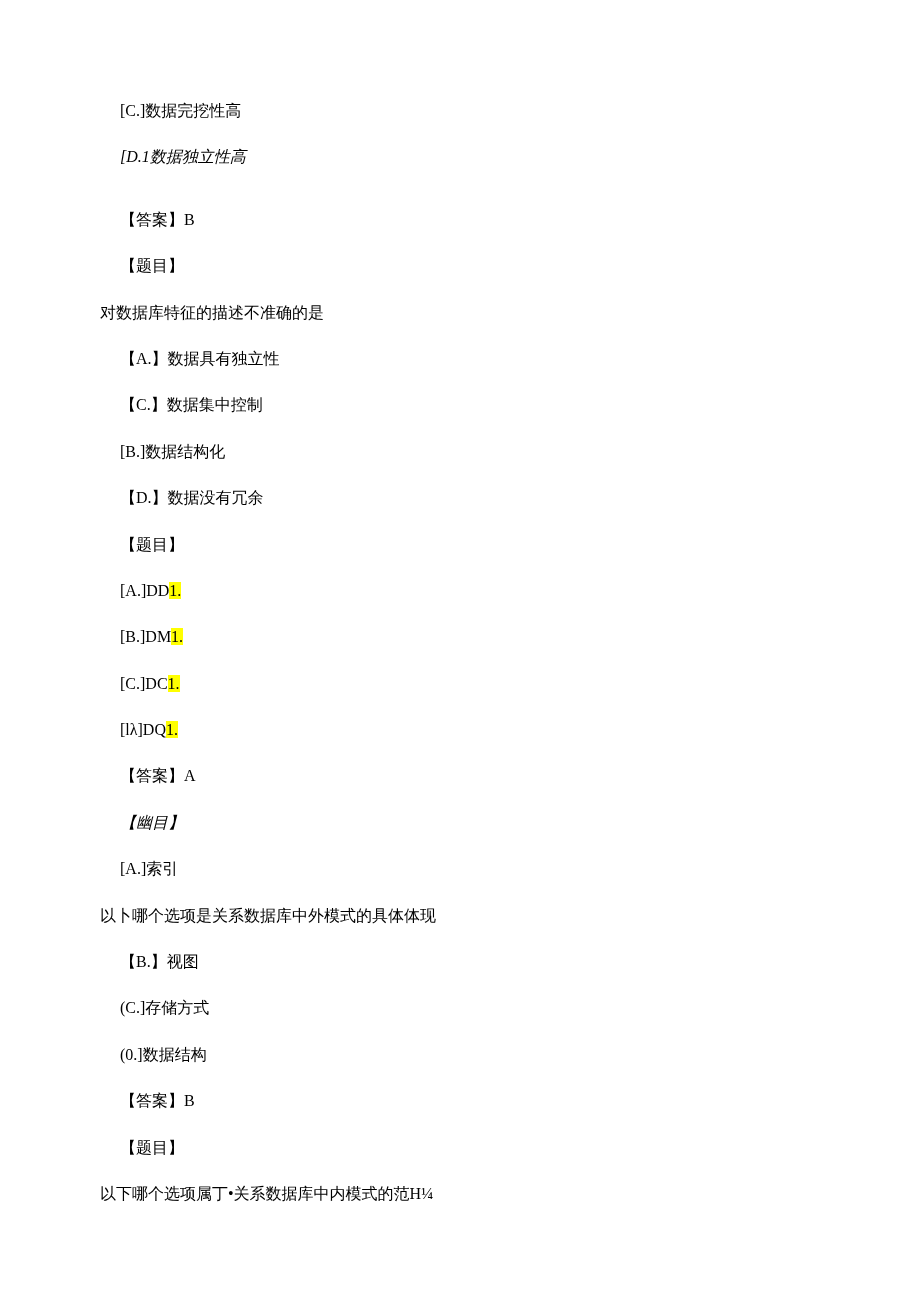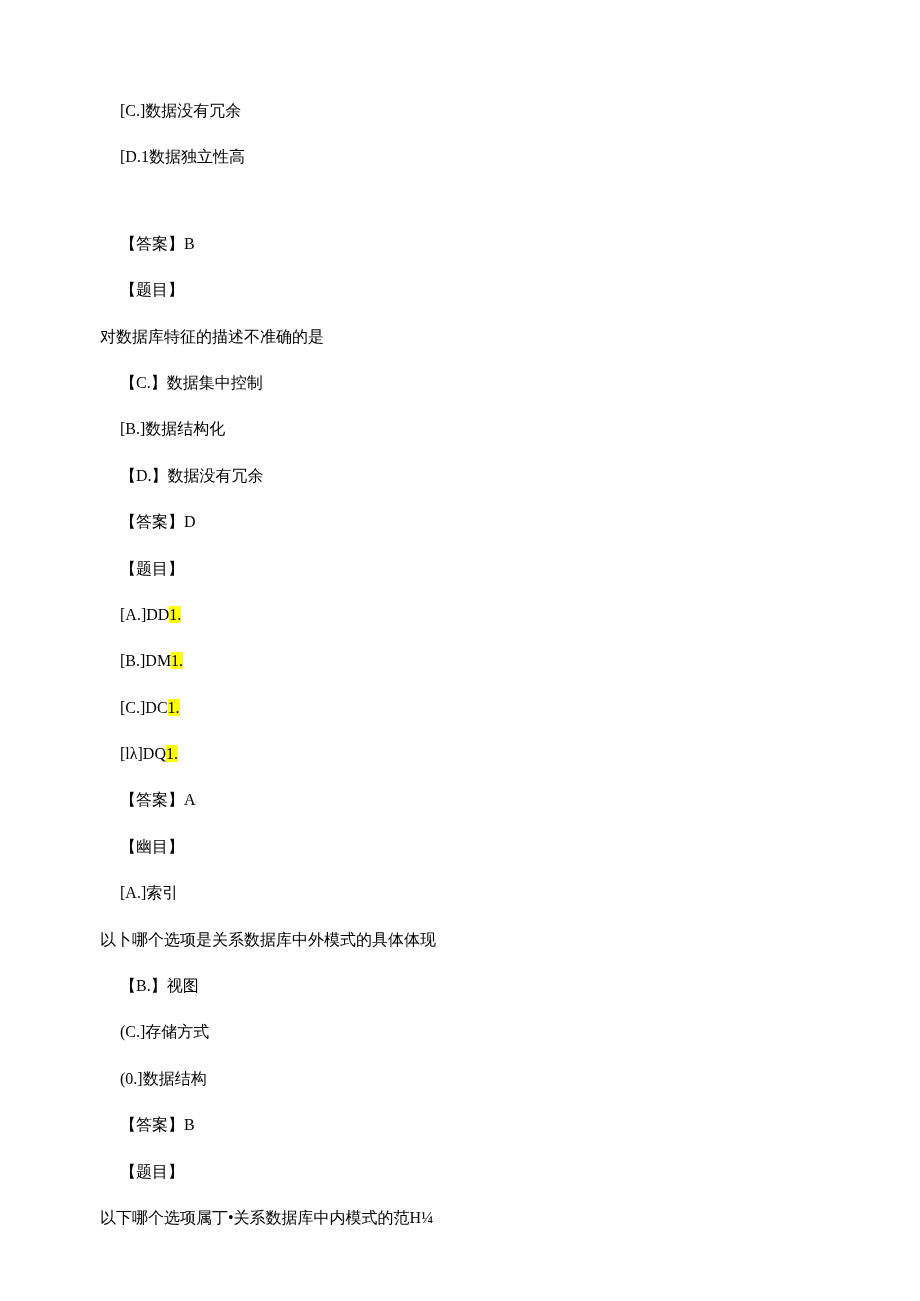--- a/index.html
+++ b/index.html
@@ -16,39 +16,39 @@
     min-height: 1301px;
     padding: 100px 100px 40px 100px;
     box-sizing: border-box;
   }
   .line {
     margin-bottom: 24px;
     white-space: pre-wrap;
   }
   .indent1 { padding-left: 20px; }
   .indent0 { padding-left: 0px; }
-  .gap { margin-bottom: 64px; }
+  .gap { margin-bottom: 40px; font-style: italic; }
   .hl {
     background: #ffff00;
   }
-  .italic { }
+  .italic { font-style: italic; }
 </style>
 </head>
 <body>
 
 <div class="page" id="page-root">
-    <div class="line indent1">[C.]数据没有冗余</div>
+    <div class="line indent1">[C.]数据完挖性高</div>
     <div class="line indent1 gap">[D.1数据独立性高</div>
     <div class="line indent1">【答案】B</div>
     <div class="line indent1">【题目】</div>
     <div class="line indent0">对数据库特征的描述不准确的是</div>
+    <div class="line indent1">【A.】数据具有独立性</div>
     <div class="line indent1">【C.】数据集中控制</div>
     <div class="line indent1">[B.]数据结构化</div>
     <div class="line indent1">【D.】数据没有冗余</div>
-    <div class="line indent1">【答案】D</div>
     <div class="line indent1">【题目】</div>
     <div class="line indent1"><span>[A.]DD</span><span class="hl">1.</span></div>
     <div class="line indent1"><span>[B.]DM</span><span class="hl">1.</span></div>
     <div class="line indent1"><span>[C.]DC</span><span class="hl">1.</span></div>
     <div class="line indent1"><span>[lλ]DQ</span><span class="hl">1.</span></div>
     <div class="line indent1">【答案】A</div>
     <div class="line indent1 italic">【幽目】</div>
     <div class="line indent1">[A.]索引</div>
     <div class="line indent0">以卜哪个选项是关系数据库中外模式的具体体现</div>
     <div class="line indent1">【B.】视图</div>

